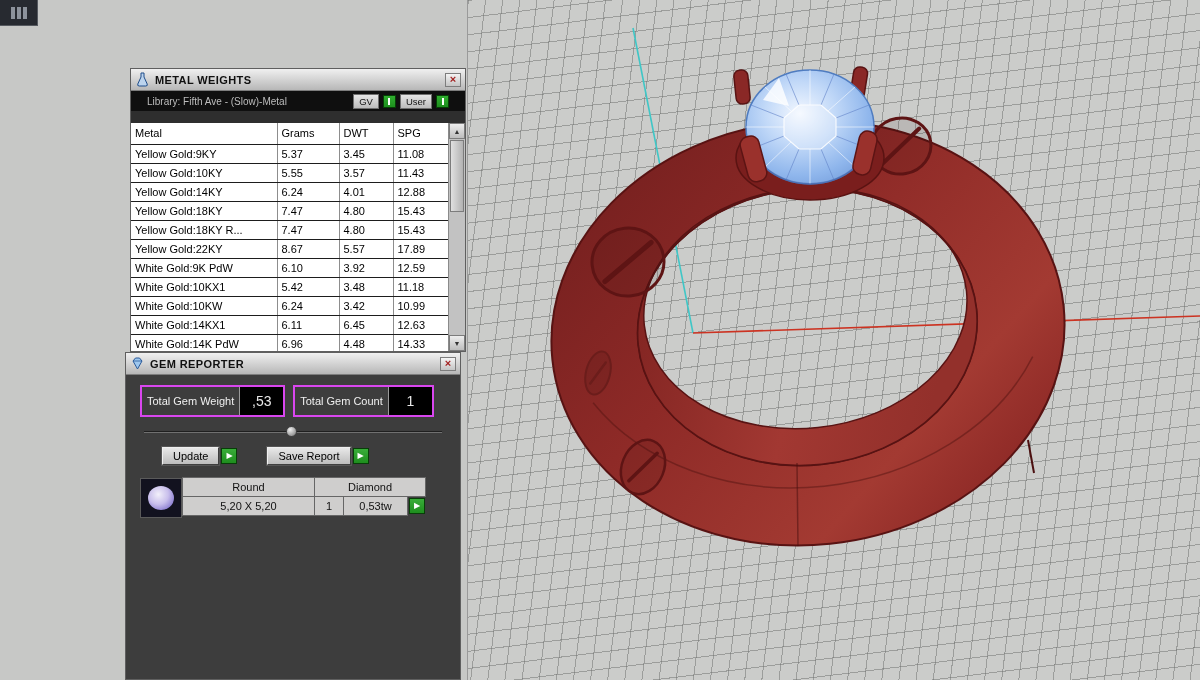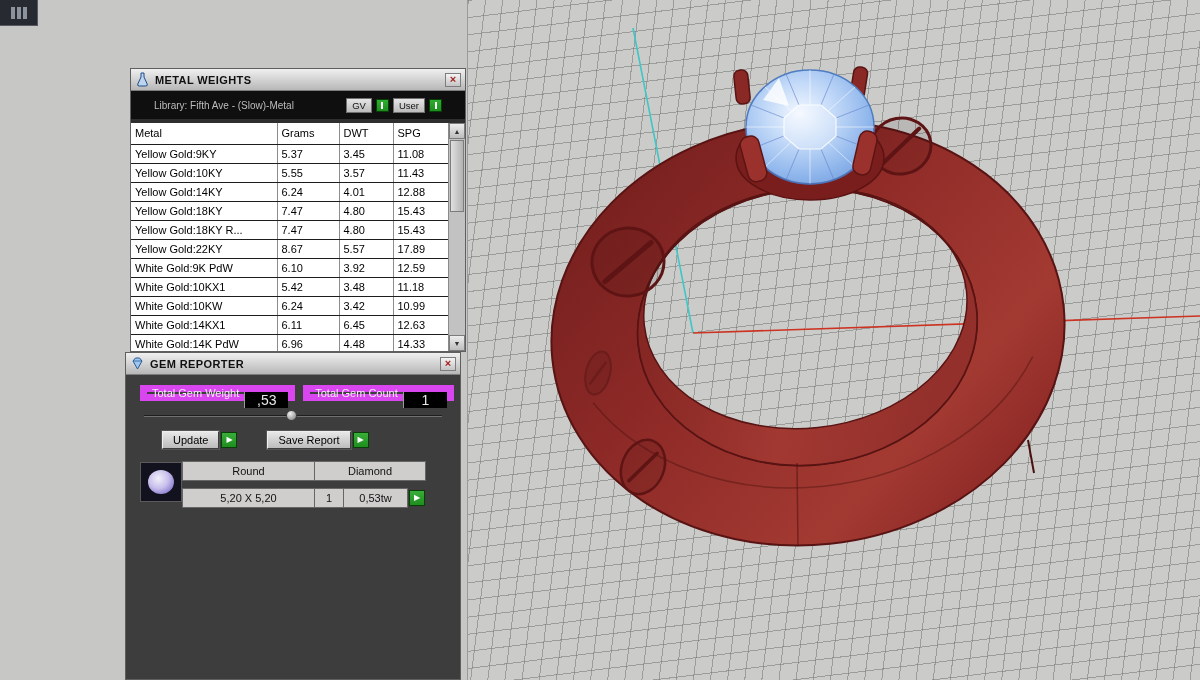--- a/index.html
+++ b/index.html
@@ -24,21 +24,21 @@
   .panel{position:absolute;border:1px solid #5f5f5f}
   .titlebar{height:22px;display:flex;align-items:center;gap:5px;padding:0 4px;
     background:linear-gradient(#f0f0f0,#b7b7b7);border-bottom:1px solid #7d7d7d}
   .titlebar .title{font-size:11px;font-weight:bold;color:#101010;letter-spacing:.4px;flex:1}
   .close-btn{width:16px;height:14px;background:linear-gradient(#f4f4f4,#c4c4c4);
     border:1px solid #7d7d7d;color:#a32222;font-size:11px;font-weight:bold;line-height:11px;
     text-align:center;cursor:default}
 
   
   #metal-panel{left:130px;top:68px;width:336px;height:284px;background:#2e2e2e}
-  .library-bar{height:28px;background:#0f0f0f;display:flex;align-items:center;padding:0 23px;gap:4px}
+  .library-bar{height:20px;background:#0f0f0f;display:flex;align-items:center;padding:0 16px;gap:4px}
   .library-text{color:#bdbdbd;font-size:10px;flex:1;white-space:nowrap;overflow:hidden}
   .mini-btn{background:linear-gradient(#e5e5e5,#bcbcbc);border:1px solid #6f6f6f;color:#111;
     font-size:9.5px;padding:1px 5px;line-height:11px}
   .go-box{width:13px;height:13px;background:linear-gradient(#2fae2f,var(--accent-green,#157815));
     border:1px solid #063f06;display:flex;align-items:center;justify-content:center;flex:0 0 auto}
   .go-box .bar{width:2px;height:7px;background:#fff}
   .metal-table-wrap{position:absolute;left:0;top:54px;right:17px;bottom:0;background:#fff;overflow:hidden}
   table.metal{border-collapse:collapse;width:100%;table-layout:fixed;font-size:11px;color:#000}
   table.metal th,table.metal td{border-bottom:1px solid #1d1d1d;border-right:1px solid #8d8d8d;
     padding:0 4px;height:19px;text-align:left;white-space:nowrap;overflow:hidden;font-weight:normal}
@@ -47,21 +47,21 @@
     border-left:1px solid #8a8a8a;display:flex;flex-direction:column}
   .scroll-btn{height:16px;background:linear-gradient(#ededed,#bdbdbd);border:1px solid #7c7c7c;
     font-size:7px;color:#333;display:flex;align-items:center;justify-content:center;flex:0 0 auto}
   .scroll-track{flex:1;position:relative}
   .scroll-thumb{position:absolute;left:1px;right:1px;top:1px;height:72px;
     background:linear-gradient(90deg,#e0e0e0,#b2b2b2);border:1px solid #7c7c7c}
 
   
   #gem-panel{left:125px;top:352px;width:336px;height:328px;background:#3d3d3d}
   .gw-row{display:flex;gap:8px;margin:10px 0 0 14px}
-  .stat-box{display:flex;border:7px solid #d946ef;height:16px}
+  .stat-box{display:flex;border:2px solid #d946ef;height:32px}
   .stat-label{color:#f0f0f0;font-size:11px;padding:0 5px;display:flex;align-items:center;white-space:nowrap}
   .stat-value{background:#000;color:#e8e8e8;font-size:14px;min-width:44px;display:flex;
     align-items:center;justify-content:center;border-left:1px solid #9a9a9a;padding:8px 4px}
   .slider-row{position:relative;margin:9px 18px 0 18px;height:12px}
   .slider-line{position:absolute;top:5px;left:0;right:0;border-top:1px solid #1f1f1f;border-bottom:1px solid #707070}
   .slider-knob{position:absolute;left:142px;top:0;width:11px;height:11px;border-radius:50%;
     background:radial-gradient(circle at 35% 30%,#f0f0f0,#9a9a9a 70%,#666);border:1px solid #444}
   .btn-row{display:flex;align-items:center;margin:9px 0 0 36px}
   .cmd-btn{background:linear-gradient(#e8e8e8,#bcbcbc);border:1px solid #efefef;
     border-right-color:#3f3f3f;border-bottom-color:#3f3f3f;outline:1px solid #555;
@@ -70,21 +70,21 @@
     border:1px solid #073f07;color:#fff;font-size:8px;line-height:14px;text-align:center;
     margin-left:2px;flex:0 0 auto}
   .btn-gap{width:30px}
   .gem-result{position:relative;margin:13px 0 0 14px;height:40px;display:flex}
   .gem-thumb{width:42px;height:40px;background:#12121f;border:1px solid #5a5a5a;position:relative;flex:0 0 auto}
   .gem-thumb .stone{position:absolute;left:7px;top:7px;width:26px;height:24px;border-radius:50%;
     background:radial-gradient(circle at 40% 35%,#f2f0fa,#c9bfec 45%,#9184d4 75%,#5b4fa0)}
   .gem-grid{display:flex;flex-direction:column;margin-left:1px}
   .grow{display:flex}
   .gcell{border:1px solid #666;background:#cfcecd;font-size:11px;color:#111;
-    display:flex;align-items:center;justify-content:center;height:20px;margin:-1px 0 8px -1px;
+    display:flex;align-items:center;justify-content:center;height:20px;margin:-1px 0 0 -1px;
     white-space:nowrap;overflow:hidden}
   .gc-shape,.gc-dims{width:133px}
   .gc-type{width:112px}
   .gc-count{width:30px}
   .gc-weight{width:65px}
   .grow .play-btn{margin-left:1px;margin-top:1px}
 </style>
 </head>
 <body>
 

